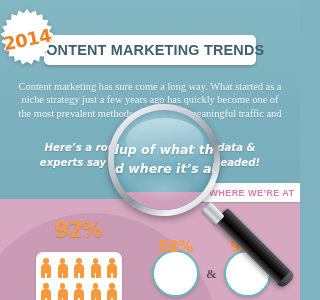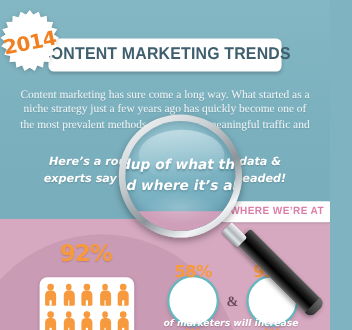--- a/index.html
+++ b/index.html
@@ -313,21 +313,20 @@
       <div class="pct">58%</div>
       <div class="seg">B2B</div>
     </div>
     <div class="amp">&amp;</div>
     <div class="pct-circle">
       <div class="pct">93%</div>
       <div class="seg">B2C</div>
     </div>
   </div>
 
-  <div class="caption">of marketers will increase</div>
 
   <div class="magnifier">
     <div class="handle"></div>
     <div class="ferrule"></div>
     <div class="lens-wrap">
       <div class="lens-rim"></div>
       <div class="lens-inner">
         <div class="lens-pinkarc"></div>
         <div class="lens-magtext">
           <div>dup of what the</div>

